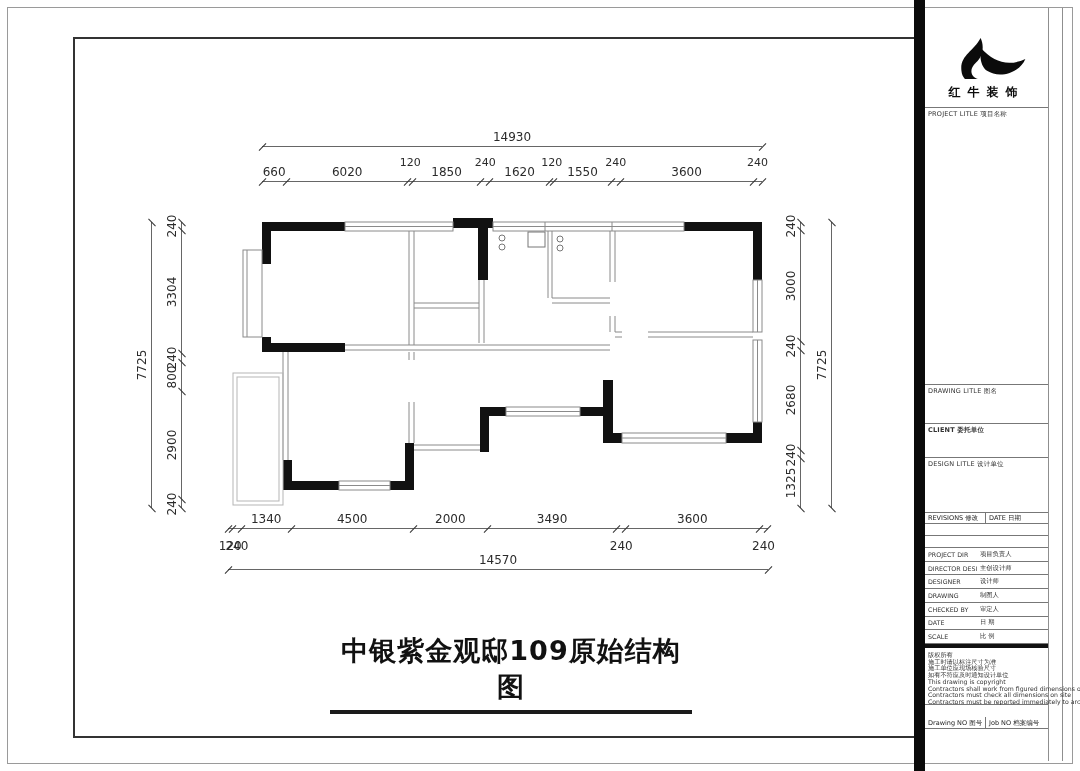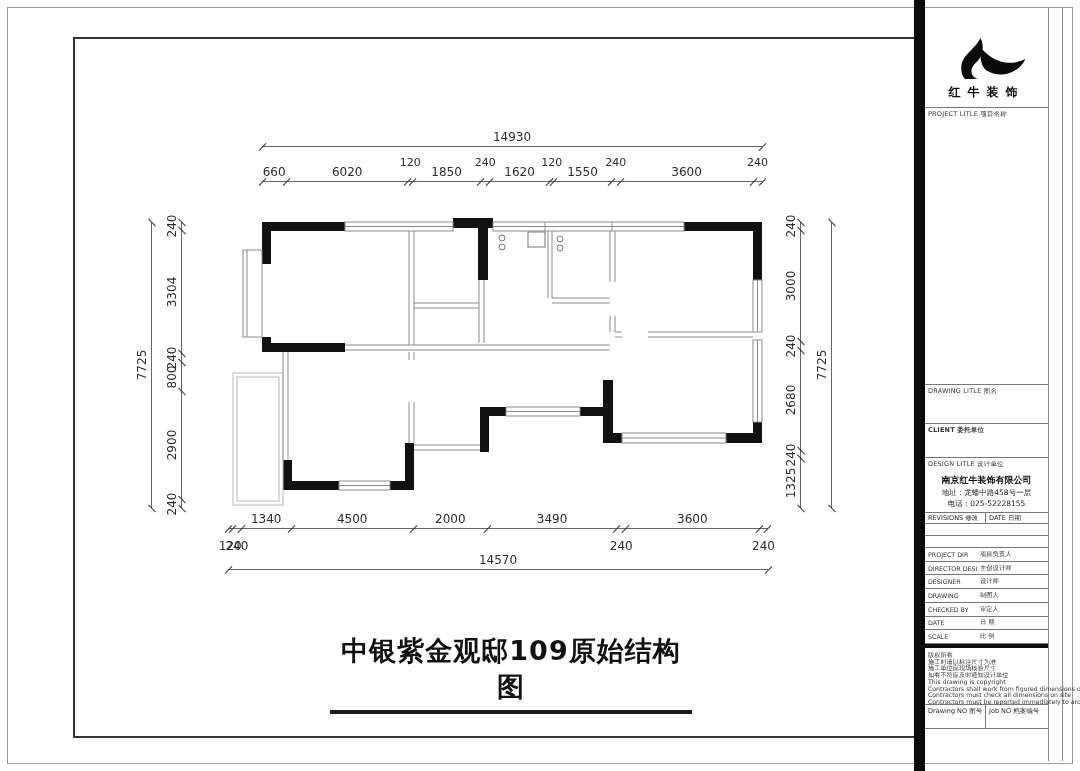--- a/index.html
+++ b/index.html
@@ -50,21 +50,21 @@
   .rev-header .cell.l{width:57px;border-right:1px solid #777;}
   .empty-row1{top:524px;height:12px;}
   .empty-row2{top:536px;height:12px;}
   .person-rows{top:548px;height:96px;display:grid;grid-template-rows:repeat(7,1fr);border-bottom:none;}
   .person-row{border-bottom:1px solid #777;display:flex;align-items:center;font-size:6.3px;white-space:nowrap;}
   .person-row .en{width:52px;padding-left:3px;color:#333;}
   .person-row .cn{color:#333;}
   .thick-line{top:644px;height:3px;border-top:1px solid #111;border-bottom:3px solid #111;background:#fff;}
   .notes-sec{top:650px;height:55px;padding:2px 0 0 3px;}
   .note-line{font-size:6.2px;line-height:6.7px;color:#333;white-space:nowrap;}
-  .bottom-row{top:705px;height:24px;display:flex;border-bottom:1px solid #777;}
+  .bottom-row{top:705px;height:24px;display:flex;border-bottom:1px solid #777;align-items:flex-end;}
   .bottom-row .cell{font-size:6.5px;padding:2px 0 0 3px;white-space:nowrap;}
   .bottom-row .cell.l{width:57px;border-right:1px solid #777;}
 </style>
 </head>
 <body>
 
 <div class="abs outer-border"></div>
 <div class="abs drawing-frame"></div>
 <div class="abs side-bar"></div>
 <div class="abs vline" style="left:1048px"></div>
@@ -306,25 +306,20 @@
   <div class="tb-label">PROJECT LITLE  项目名称</div>
 </div>
 <div class="abs tb dt-sec">
   <div class="tb-label">DRAWING LITLE  图名</div>
 </div>
 <div class="abs tb client-sec">
   <div class="tb-label">CLIENT  委托单位</div>
 </div>
 <div class="abs tb firm-sec">
   <div class="tb-label">DESIGN LITLE  设计单位</div>
-  <div class="company">
-    <div class="nm">南京红牛装饰有限公司</div>
-    <div class="ad">地址：龙蟠中路458号一层</div>
-    <div class="ph">电话：025-52228155</div>
-  </div>
 </div>
 <div class="abs tb rev-header">
   <div class="cell l">REVISIONS  修改</div>
   <div class="cell">DATE 日期</div>
 </div>
 <div class="abs tb empty-row1"></div>
 <div class="abs tb empty-row2"></div>
 <div class="abs tb person-rows">
     <div class="person-row">
       <span class="en">PROJECT DIR</span>

